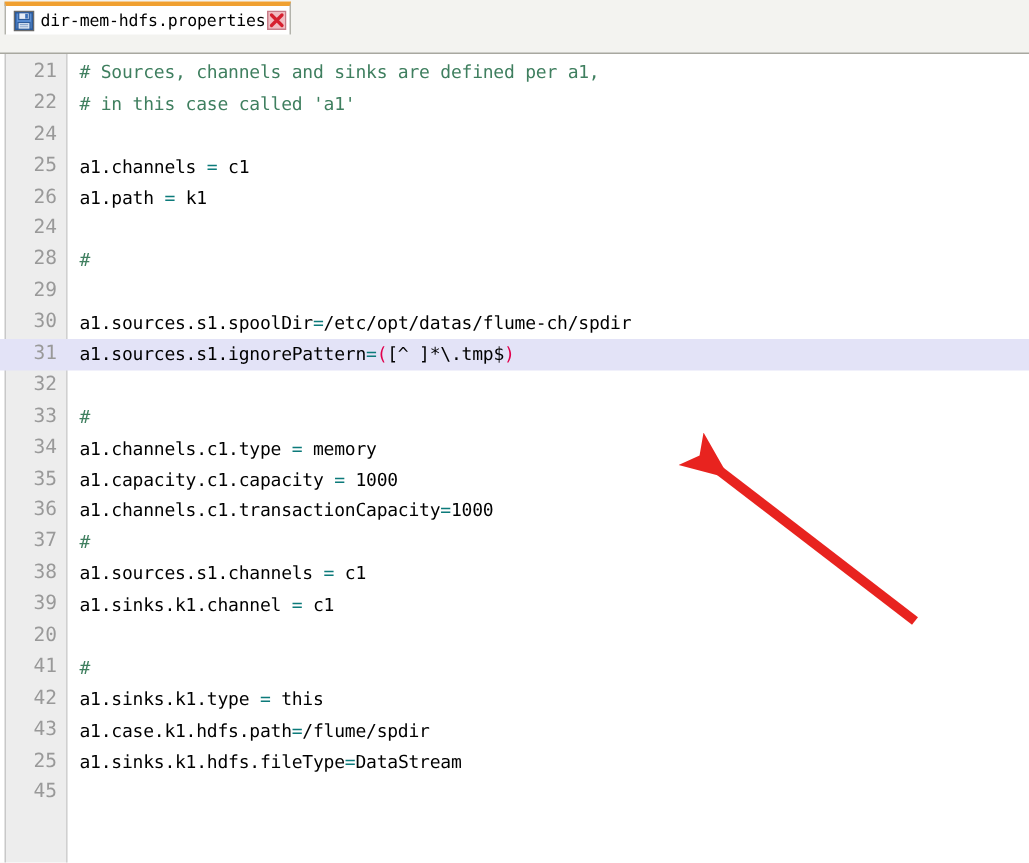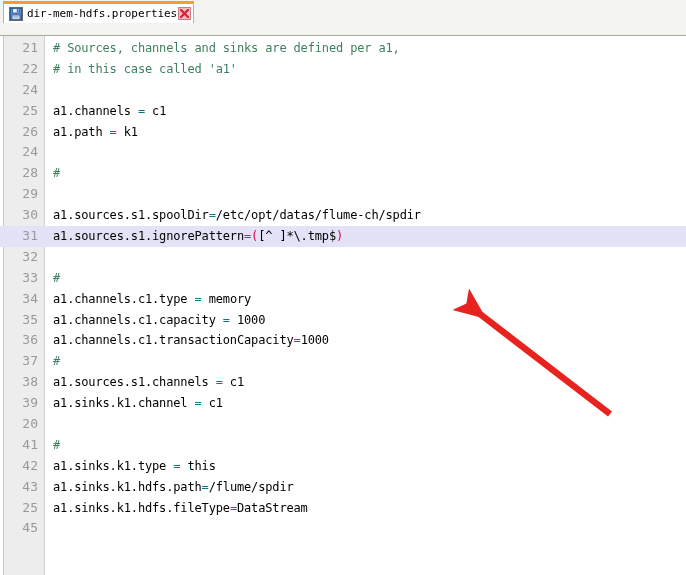--- a/index.html
+++ b/index.html
@@ -163,29 +163,29 @@
       <div class="line"><span class="lineno">25</span><span class="code"><span>a1.channels </span><span class="tok-op">=</span><span> c1</span></span></div>
       <div class="line"><span class="lineno">26</span><span class="code"><span>a1.path </span><span class="tok-op">=</span><span> k1</span></span></div>
       <div class="line"><span class="lineno">24</span><span class="code"></span></div>
       <div class="line"><span class="lineno">28</span><span class="code"><span class="tok-comment">#</span></span></div>
       <div class="line"><span class="lineno">29</span></div>
       <div class="line"><span class="lineno">30</span><span class="code"><span>a1.sources.s1.spoolDir</span><span class="tok-op">=</span><span>/etc/opt/datas/flume-ch/spdir</span></span></div>
       <div class="line highlight"><span class="lineno">31</span><span class="code"><span>a1.sources.s1.ignorePattern</span><span class="tok-op">=</span><span class="tok-paren">(</span><span>[^ ]*\.tmp$</span><span class="tok-paren">)</span></span></div>
       <div class="line"><span class="lineno">32</span><span class="code"></span></div>
       <div class="line"><span class="lineno">33</span><span class="code"><span class="tok-comment">#</span></span></div>
       <div class="line"><span class="lineno">34</span><span class="code"><span>a1.channels.c1.type </span><span class="tok-op">=</span><span> memory</span></span></div>
-      <div class="line"><span class="lineno">35</span><span class="code"><span>a1.channels.c1.capacity </span><span class="tok-op">=</span><span> 1000</span></span></div>
+      <div class="line"><span class="lineno">35</span><span class="code"><span>a1.capacity.c1.capacity </span><span class="tok-op">=</span><span> 1000</span></span></div>
       <div class="line"><span class="lineno">36</span><span class="code"><span>a1.channels.c1.transactionCapacity</span><span class="tok-op">=</span><span>1000</span></span></div>
       <div class="line"><span class="lineno">37</span><span class="code"><span class="tok-comment">#</span></span></div>
       <div class="line"><span class="lineno">38</span><span class="code"><span>a1.sources.s1.channels </span><span class="tok-op">=</span><span> c1</span></span></div>
       <div class="line"><span class="lineno">39</span><span class="code"><span>a1.sinks.k1.channel </span><span class="tok-op">=</span><span> c1</span></span></div>
       <div class="line"><span class="lineno">20</span><span class="code"></span></div>
       <div class="line"><span class="lineno">41</span><span class="code"><span class="tok-comment">#</span></span></div>
       <div class="line"><span class="lineno">42</span><span class="code"><span>a1.sinks.k1.type </span><span class="tok-op">=</span><span> this</span></span></div>
-      <div class="line"><span class="lineno">43</span><span class="code"><span>a1.sinks.k1.hdfs.path</span><span class="tok-op">=</span><span>/flume/spdir</span></span></div>
+      <div class="line"><span class="lineno">43</span><span class="code"><span>a1.case.k1.hdfs.path</span><span class="tok-op">=</span><span>/flume/spdir</span></span></div>
       <div class="line"><span class="lineno">25</span><span class="code"><span>a1.sinks.k1.hdfs.fileType</span><span class="tok-op">=</span><span>DataStream</span></span></div>
       <div class="line"><span class="lineno">45</span><span class="code"></span></div>
     </div>
 
   <svg id="arrow-annotation" viewBox="0 0 686 551" xmlns="http://www.w3.org/2000/svg">
     <defs>
       <marker id="arrowhead" markerWidth="5" markerHeight="5" refX="2.4" refY="2.5" orient="auto" markerUnits="strokeWidth">
         <path d="M0,2.5 L5,0.4 L3.9,2.5 L5,4.6 Z" fill="#e8231f"></path>
       </marker>
     </defs>

